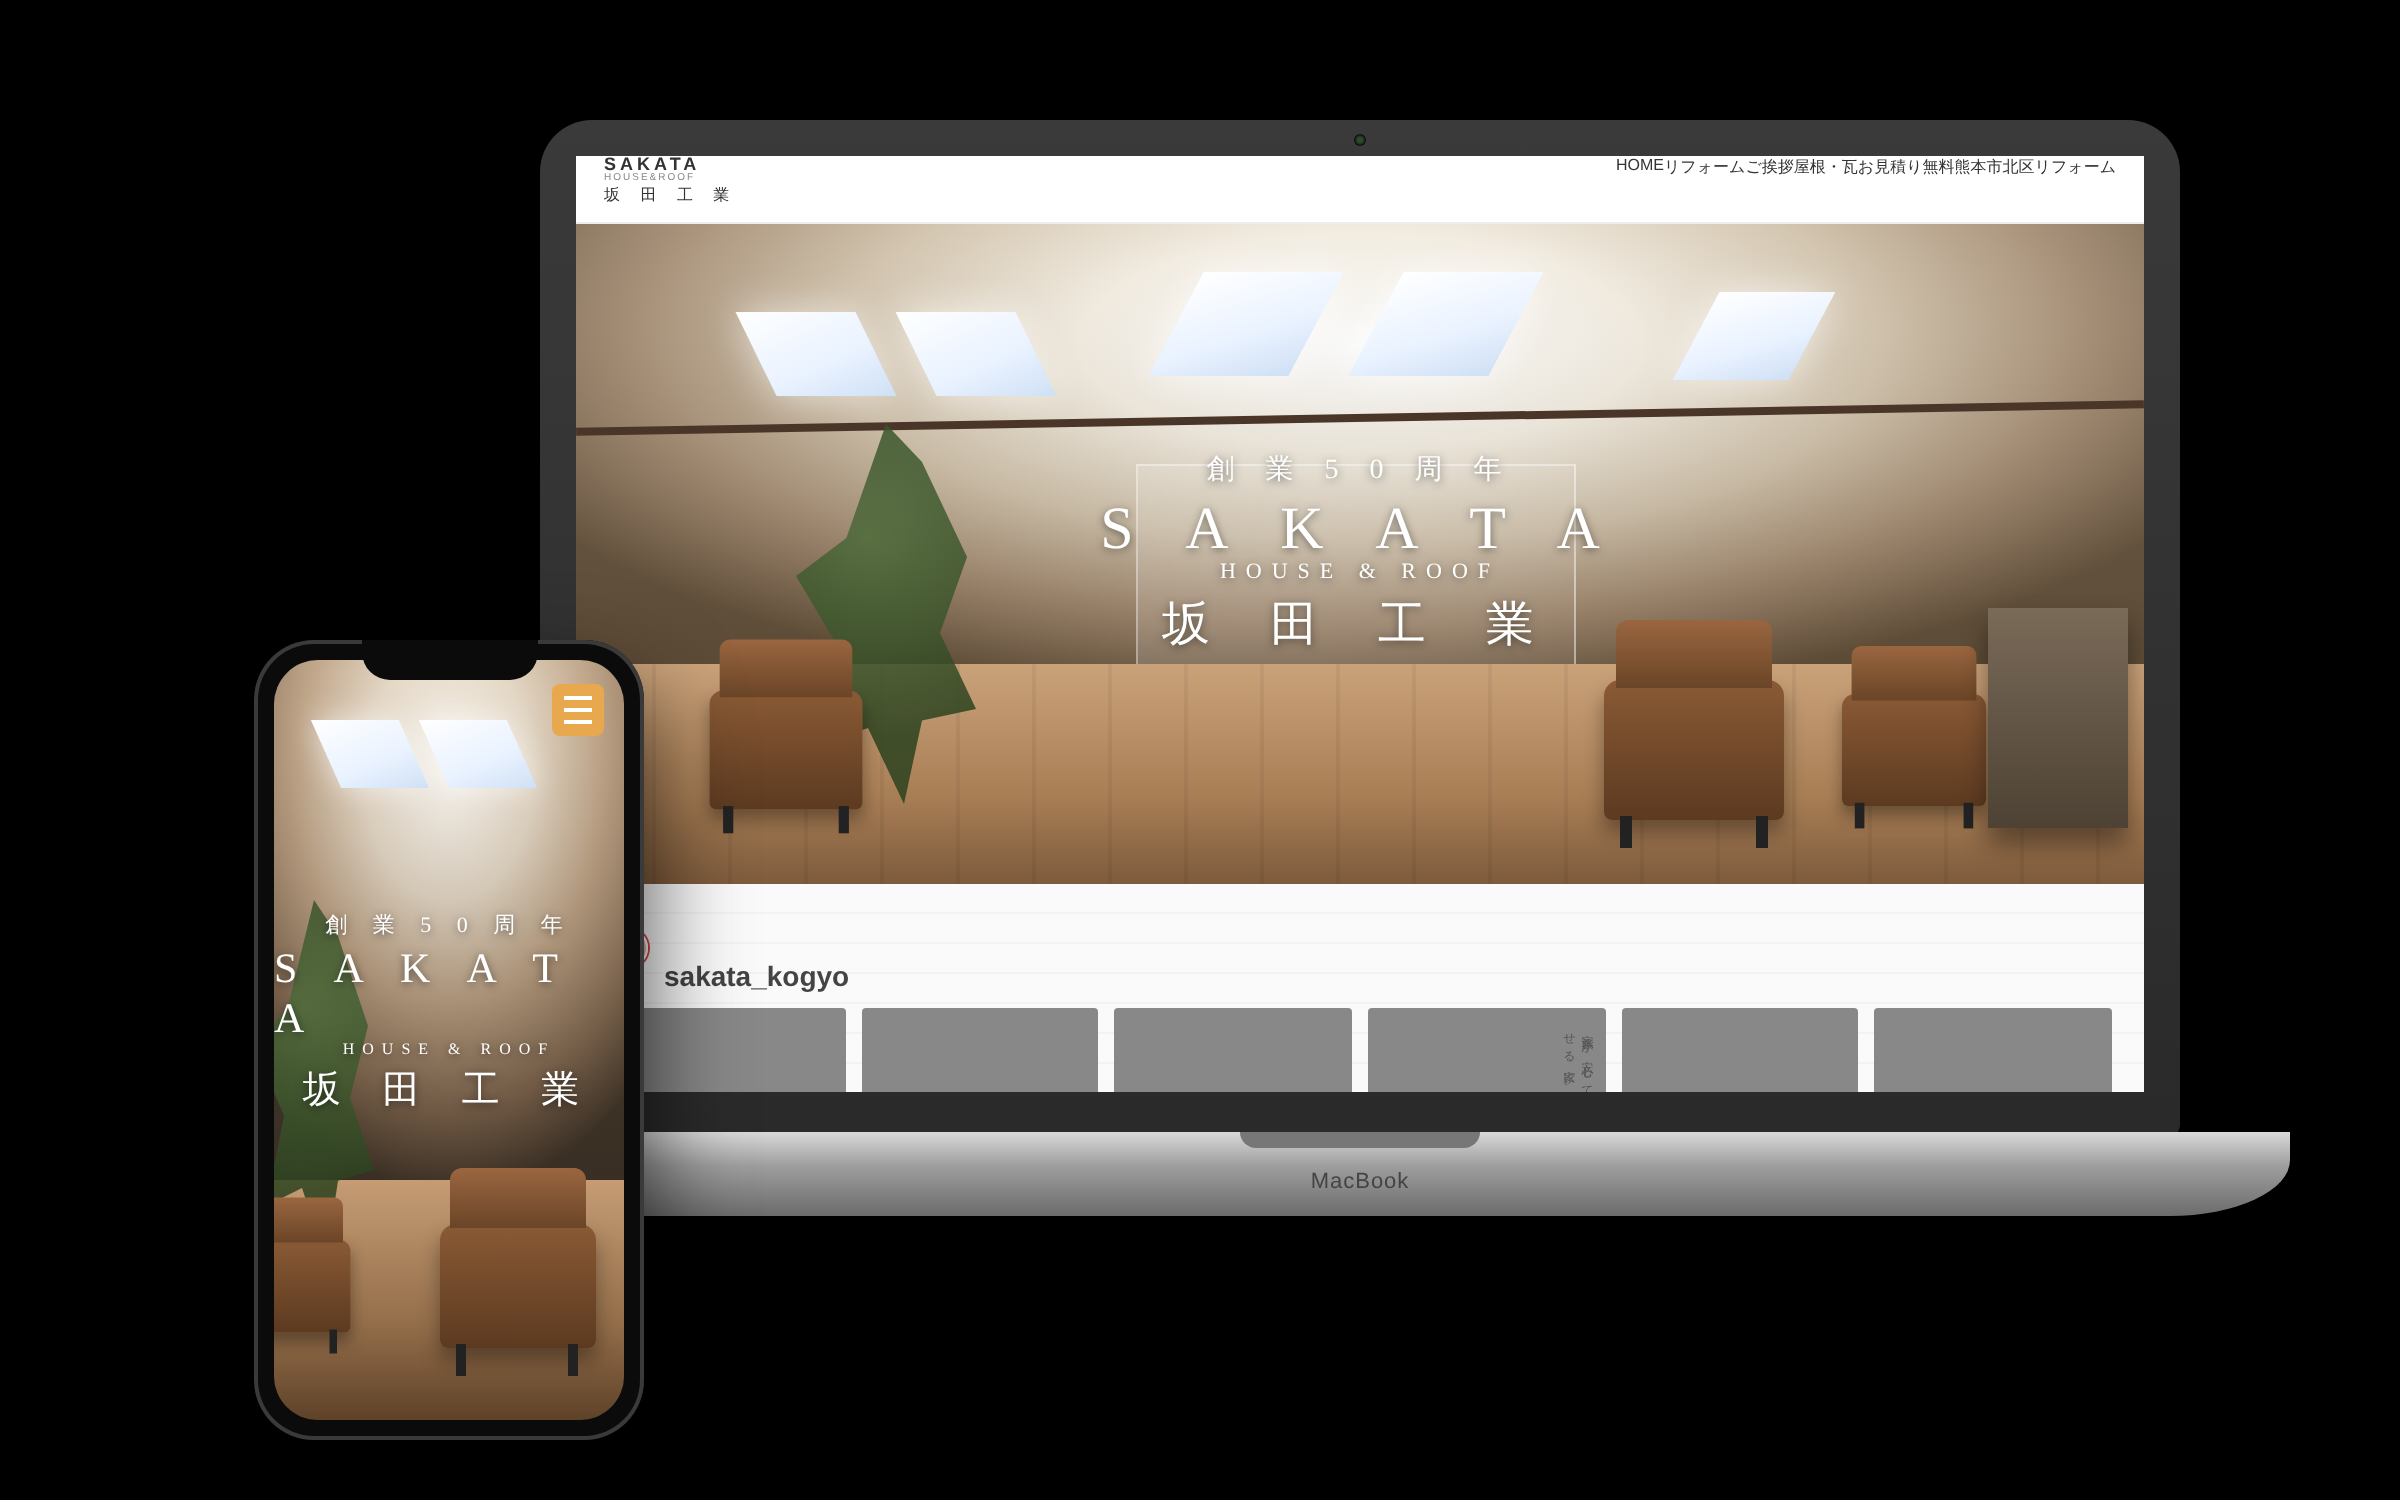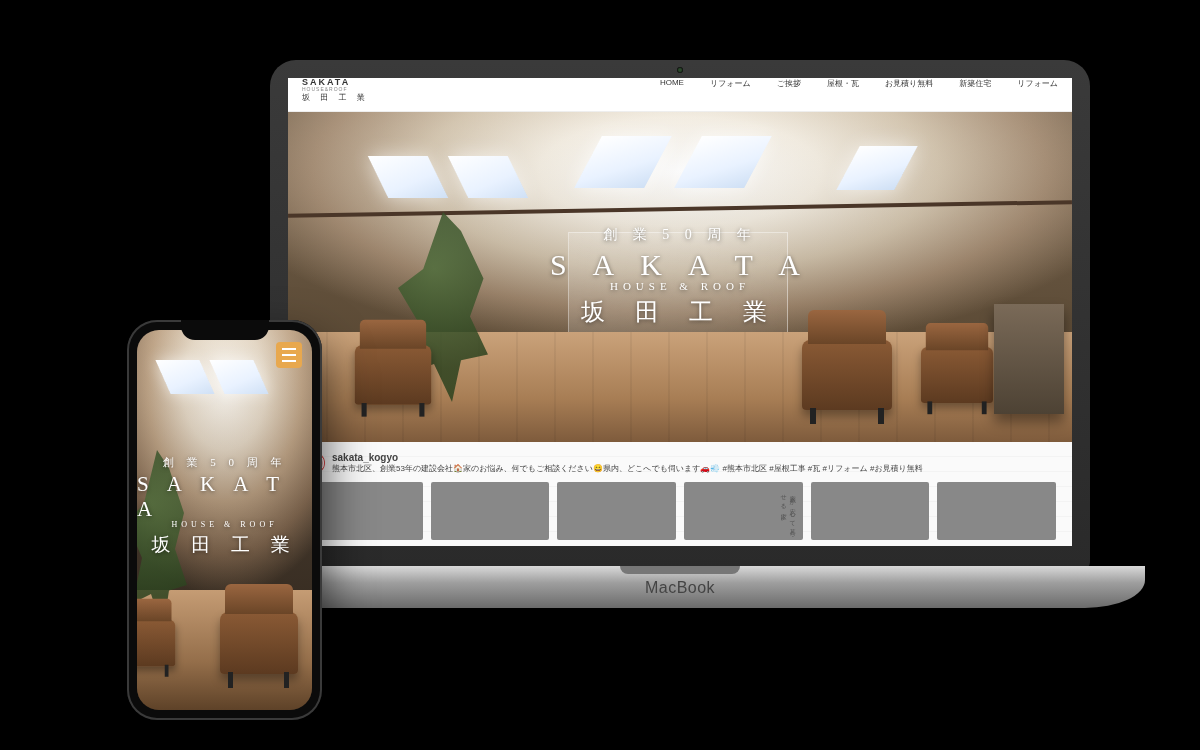--- a/index.html
+++ b/index.html
@@ -32,38 +32,38 @@
     position:absolute; left:-55px; right:-55px; bottom:12px; height:42px;
     background: linear-gradient(#d9d9d9,#9e9e9e 40%,#6b6b6b);
     border-radius: 0 0 60px 60px / 0 0 28px 28px;
   }
   .laptop-base::before{
     content:""; position:absolute; top:0; left:50%; transform:translateX(-50%);
     width:120px; height:8px; background:#777; border-radius:0 0 10px 10px;
   }
   .laptop-label{
     position:absolute; bottom:23px; left:50%; transform:translateX(-50%);
-    color:#444; font-size:16px; letter-spacing:.5px;
+    color:#444; font-size:11px; letter-spacing:.5px;
   }
   .laptop-shadow{
     position:absolute; left:180px; right:60px; top:610px; height:70px;
     background: radial-gradient(ellipse 50% 60% at 50% 30%, rgba(0,0,0,.8), rgba(0,0,0,0) 70%);
     z-index:0;
   }
 
   
   .lp-header{
     display:flex; align-items:flex-start; height:34px; padding:0 14px;
     border-bottom:1px solid #eee; background:#fff; font-size:8px; color:#333;
   }
   .lp-logo{ line-height:1.05; }
   .lp-logo .l1{ letter-spacing:2px; font-weight:600; font-size:9px;}
   .lp-logo .l2{ font-size:5px; letter-spacing:1px; color:#888;}
   .lp-logo .l3{ font-size:8px; letter-spacing:4px; margin-top:1px;}
-  .lp-nav{ margin-left:auto; display:flex; gap:26px; }
+  .lp-nav{ margin-left:auto; display:flex; }
   .lp-nav span{ cursor:pointer; white-space:nowrap; }
 
   .lp-hero{
     position:relative; height:330px; overflow:hidden;
   }
   .hero-bg{
     position:absolute; inset:0;
     background:
       linear-gradient(180deg, rgba(255,255,255,.15), rgba(0,0,0,.12)),
       radial-gradient(ellipse 60% 55% at 50% 18%, #fff 0%, #f1eadd 30%, #cdbda4 55%, #9b8064 78%, #5c4830 100%);
@@ -119,21 +119,21 @@
     padding:10px 16px 0; background:
       repeating-linear-gradient(0deg,#fafafa 0 14px,#f3f3f3 14px 15px),
       repeating-linear-gradient(90deg,#fafafa 0 14px,#f3f3f3 14px 15px);
     height:104px;
   }
   .social-head{ display:flex; align-items:center; gap:8px; font-size:8px; color:#444;}
   .avatar{ width:20px;height:20px;border-radius:50%;
     background:linear-gradient(145deg,#f5d6d6,#d69a9a);
     border:1px solid #fff; box-shadow:0 0 0 1px #d44;
   }
-  .social-head .handle{ font-weight:600; font-size:10px;}
+  .social-head .handle{ font-weight:600; font-size:14px;margin-top:28px;}
   .thumbs{ display:flex; gap:8px; margin-top:8px; height:58px;}
   .thumbs > div{ flex:1; border-radius:2px; background:#888;}
   .t1{background:linear-gradient(#a5c9ec,#5f86a8 50%,#324a5d);}
   .t2{background:linear-gradient(#2e3a2a,#50614a);}
   .t3{background:linear-gradient(#cfe6f6 40%,#b6b0a6 40%);}
   .t4{background:linear-gradient(135deg,#f4efe6,#d8cfc0); position:relative;}
   .t4::after{content:attr(data-caption); position:absolute; right:6px; top:8px; font-size:6px; color:#555; writing-mode:vertical-rl; letter-spacing:2px;}
   .t5{background:linear-gradient(#a8cef2 45%,#7d8a92 45%);}
   .t6{background:linear-gradient(#caa67e,#8b6b49);}
 
@@ -207,21 +207,21 @@
           <div class="l1">SAKATA</div>
           <div class="l2">HOUSE&amp;ROOF</div>
           <div class="l3">坂 田 工 業</div>
         </div>
         <nav class="lp-nav">
           <span>HOME</span>
           <span>リフォーム</span>
           <span>ご挨拶</span>
           <span>屋根・瓦</span>
           <span>お見積り無料</span>
-          <span>新築住宅</span>
+          <span>熊本市北区</span>
           <span>リフォーム</span>
         </nav>
       </div>
 
       <div class="lp-hero">
         <div class="hero-bg"></div>
         <div class="skylight sk1"></div>
         <div class="skylight sk2"></div>
         <div class="skylight sk3"></div>
         <div class="skylight sk4"></div>
@@ -241,21 +241,20 @@
           <div class="h2">HOUSE &amp; ROOF</div>
           <div class="h3">坂 田 工 業</div>
         </div>
       </div>
 
       <div class="lp-social">
         <div class="social-head">
           <div class="avatar"></div>
           <div>
             <div class="handle">sakata_kogyo</div>
-            <div>熊本市北区、創業53年の建設会社🏠家のお悩み、何でもご相談ください😄県内、どこへでも伺います🚗💨 #熊本市北区 #屋根工事 #瓦 #リフォーム #お見積り無料</div>
           </div>
         </div>
         <div class="thumbs">
           <div class="t1"></div>
           <div class="t2"></div>
           <div class="t3"></div>
           <div class="t4" data-caption="家族が安心して暮らせる家に。"></div>
           <div class="t5"></div>
           <div class="t6"></div>
         </div>

